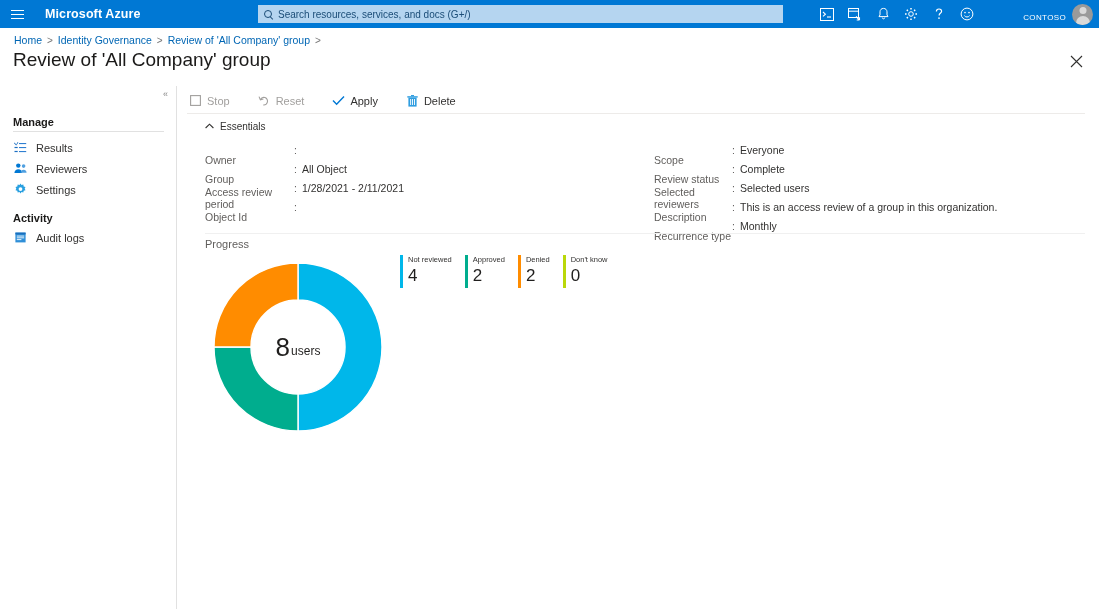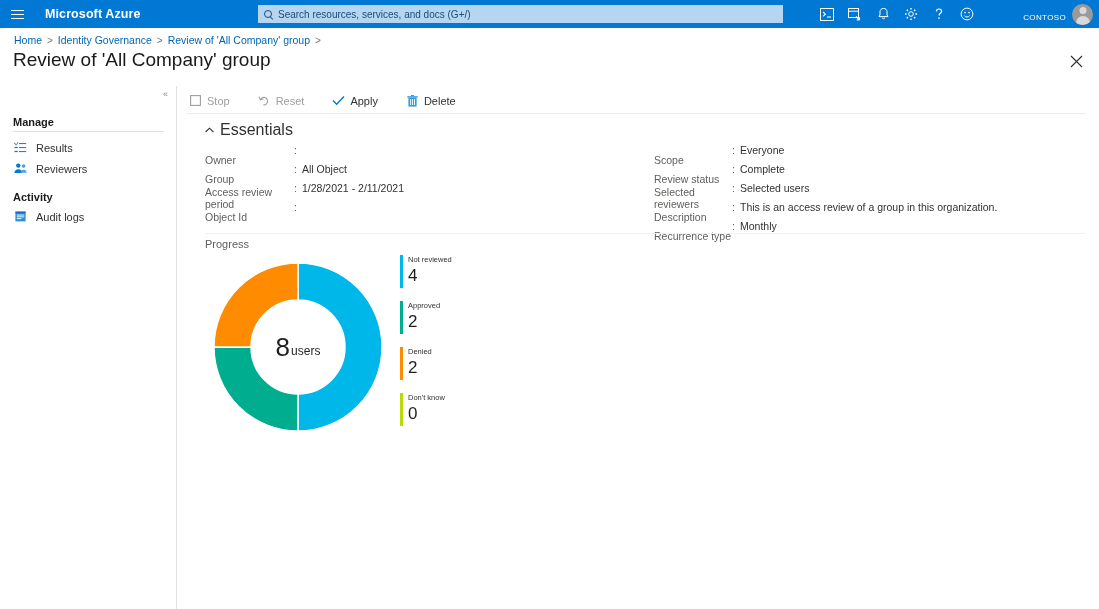--- a/index.html
+++ b/index.html
@@ -161,21 +161,21 @@
   .cmdicon { width: 13px; height: 13px; display: flex; align-items: center; justify-content: center; flex: none; }
   #cmdrule {
     position: absolute; left: 187px; top: 113px;
     width: 898px; height: 1px; background: #edebe9;
   }
 
   
   #essentials-head {
     position: absolute; left: 205px; top: 121px;
     display: flex; align-items: center; gap: 6px;
-    font-size: 16px; color: #323130; cursor: pointer;
+    font-size: 10px; color: #323130; cursor: pointer;
   }
   #chev { width: 9px; height: 9px; display: block; }
   .essgrid { position: absolute; font-size: 10.5px; color: #605e5c; }
   .essrow { display: flex; height: 19px; align-items: center; }
   .esslabel { width: 88px; flex: none; color: #605e5c; margin-top: 21px; }
   .esscolon { width: 8px; flex: none; color: #605e5c; }
   .essvalue { color: #323130; white-space: nowrap; }
   #esscolL { left: 205px; top: 140px; }
   #esscolL .esslabel { width: 89px; }
   #esscolR { left: 654px; top: 140px; }
@@ -196,21 +196,21 @@
   }
   #donut-center {
     position: absolute; left: 0; top: 0; width: 174px; height: 174px;
     display: flex; align-items: center; justify-content: center;
     pointer-events: none;
   }
   #donut-center .val { font-size: 26px; color: #201f1e; line-height: 1; }
   #donut-center .unit { font-size: 12px; color: #201f1e; margin-left: 1px; margin-top: 8px; }
   #legend {
     position: absolute; left: 400px; top: 255px;
-    display: flex; flex-direction: column; gap: 13px;
+    display: flex; flex-direction: row; gap: 13px;
   }
   .legitem { display: flex; gap: 5px; align-items: stretch; height: 33px; }
   .legbar { width: 3px; flex: none; border-radius: 0; }
   .legtext { display: flex; flex-direction: column; justify-content: flex-start; }
   .leglabel { font-size: 7.5px; color: #323130; line-height: 10px; white-space: nowrap; }
   .legvalue { font-size: 17px; color: #201f1e; line-height: 20px; margin-top: 1px; }
 </style>
 </head>
 <body>
 
@@ -330,20 +330,29 @@
         <svg width="13" height="13" viewBox="0 0 13 13">
             <circle cx="4.3" cy="3.6" r="2.2" fill="#0078D4"></circle>
             <path d="M0.4 11c0-2.3 1.8-3.7 3.9-3.7s3.9 1.4 3.9 3.7z" fill="#0078D4"></path>
             <circle cx="9.6" cy="4.1" r="1.8" fill="#50a0e0"></circle>
             <path d="M6.6 10.8c0-1.9 1.4-3 3-3s3 1.1 3 3z" fill="#50a0e0"></path>
           </svg>
       </span>
       <span>Reviewers</span>
     </div>
 
+    <div class="navitem">
+      <span class="navicon">
+        <svg width="13" height="13" viewBox="0 0 13 13">
+            <path d="M6.5 0.6l1 1.5 1.8-.5.4 1.8 1.8.5-.8 1.7.8 1.7-1.8.5-.4 1.8-1.8-.5-1 1.5-1-1.5-1.8.5-.4-1.8-1.8-.5.8-1.7-.8-1.7 1.8-.5.4-1.8 1.8.5z" fill="#29a0e0"></path>
+            <circle cx="6.5" cy="6.1" r="1.9" fill="#fff"></circle>
+          </svg>
+      </span>
+      <span>Settings</span>
+    </div>
 
     <div class="navgroup">Activity</div>
 
     <div class="navitem">
       <span class="navicon">
         <svg width="13" height="13" viewBox="0 0 13 13">
             <rect x="1.4" y="1.6" width="10.2" height="9.8" fill="#2f8fd8"></rect>
             <rect x="1.4" y="1.6" width="10.2" height="1.8" fill="#1a6fbd"></rect>
             <g fill="#fff">
               <rect x="2.8" y="4.6" width="7.4" height=".9"></rect>

